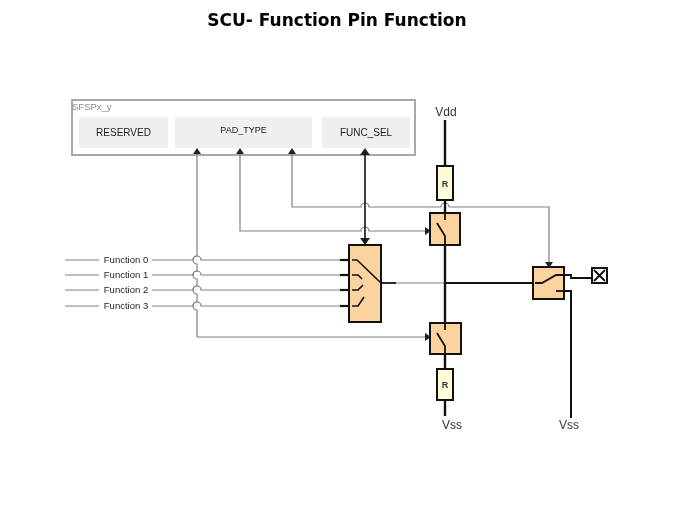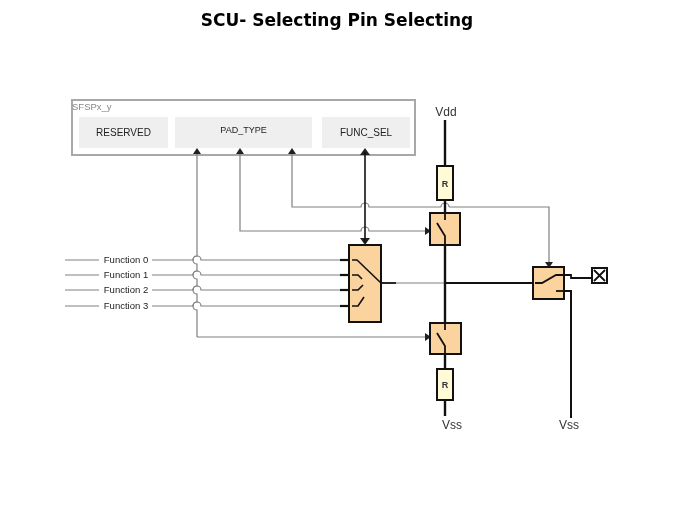--- a/index.html
+++ b/index.html
@@ -8,21 +8,21 @@
     svg#diagram { position: absolute; left: 0; top: 0; }
     .reg-cell-text { font-family: "Liberation Sans", sans-serif; font-size: 10px; fill: #222; }
     .func-text { font-family: "Liberation Sans", sans-serif; font-size: 9.5px; fill: #222; }
     .supply-text { font-family: "Liberation Sans", sans-serif; font-size: 12px; fill: #333; }
     .r-text { font-family: "Liberation Sans", sans-serif; font-size: 9px; font-weight: bold; fill: #333; }
     .reg-name { font-family: "Liberation Sans", sans-serif; font-size: 9.5px; fill: #888; }
   </style>
 </head>
 <body>
 
-<div id="title">SCU- Selecting Pin Selecting</div>
+<div id="title">SCU- Function Pin Function</div>
 
 <svg id="diagram" width="674" height="506" viewBox="0 0 674 506" xmlns="http://www.w3.org/2000/svg">
   <defs>
     <marker id="arrowGray" markerWidth="8" markerHeight="8" refX="4" refY="4" orient="auto">
       <path d="M0,0 L8,4 L0,8 z" fill="#333"></path>
     </marker>
     <marker id="arrowBlk" markerWidth="8" markerHeight="8" refX="4" refY="4" orient="auto">
       <path d="M0,0 L8,4 L0,8 z" fill="#111"></path>
     </marker>
   </defs>

